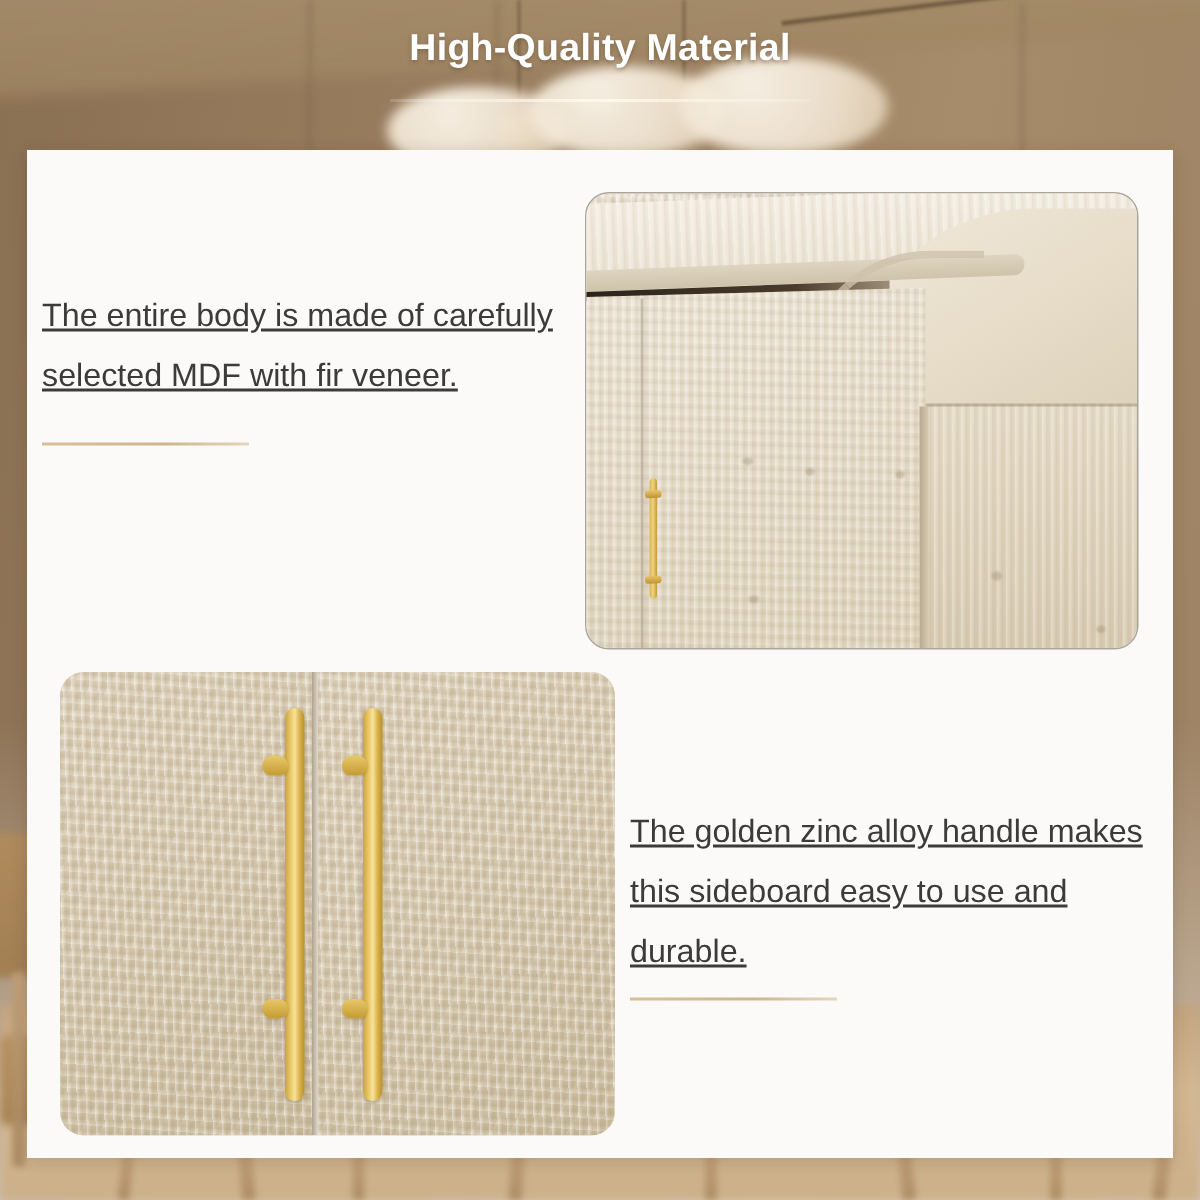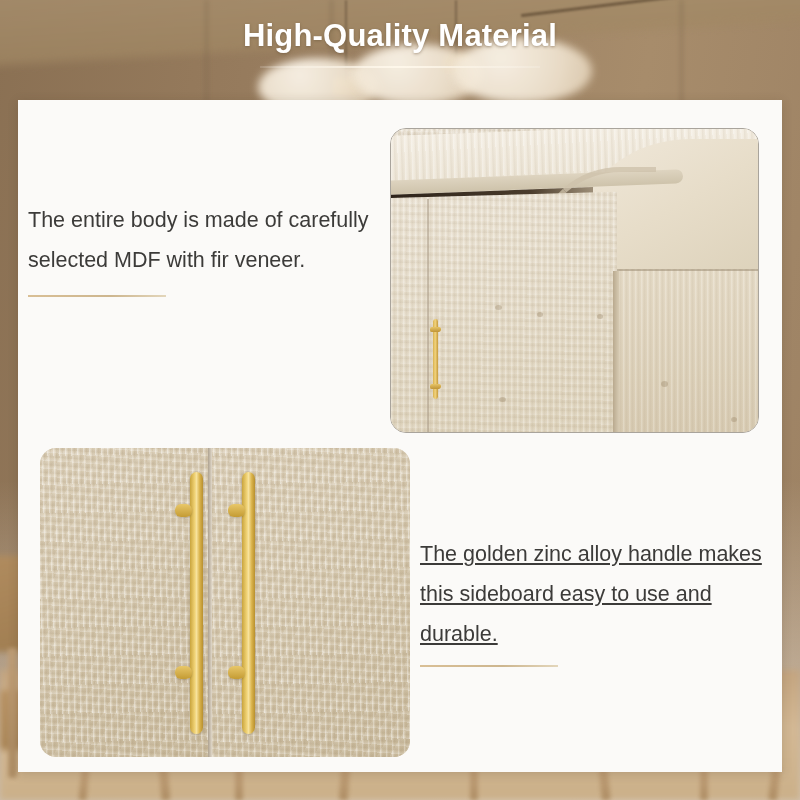--- a/index.html
+++ b/index.html
@@ -99,21 +99,21 @@
     border-radius: 8px;
   }
 
   
   .page-title {
     position: absolute;
     left: 0; right: 0;
     top: 18px;
     text-align: center;
     color: #ffffff;
-    font-size: 31px;
+    font-size: 25px;
     font-weight: bold;
     letter-spacing: .2px;
     text-shadow: 0 1px 3px rgba(90,70,48,.45);
     z-index: 6;
   }
   .title-rule {
     position: absolute;
     left: 260px;
     top: 66px;
     width: 280px;
@@ -309,21 +309,21 @@
   }
 
   
   .text-block {
     position: absolute;
     color: #3c3b39;
     font-size: 21.5px;
     line-height: 40px;
     z-index: 8;
   }
-  .text-top { left: 28px; top: 200px; width: 360px; }
+  .text-top { left: 28px; top: 190px; width: 360px; text-decoration: underline; }
   .text-bottom { left: 420px; top: 534px; width: 360px; text-decoration: underline; }
 
   .accent-rule {
     position: absolute;
     height: 2px;
     background: linear-gradient(90deg,#d9bf95,#cdb68f 60%, #e3d6bb);
     z-index: 8;
   }
   .rule-top { left: 28px; top: 295px; width: 138px; }
   .rule-bottom { left: 420px; top: 665px; width: 138px; }

